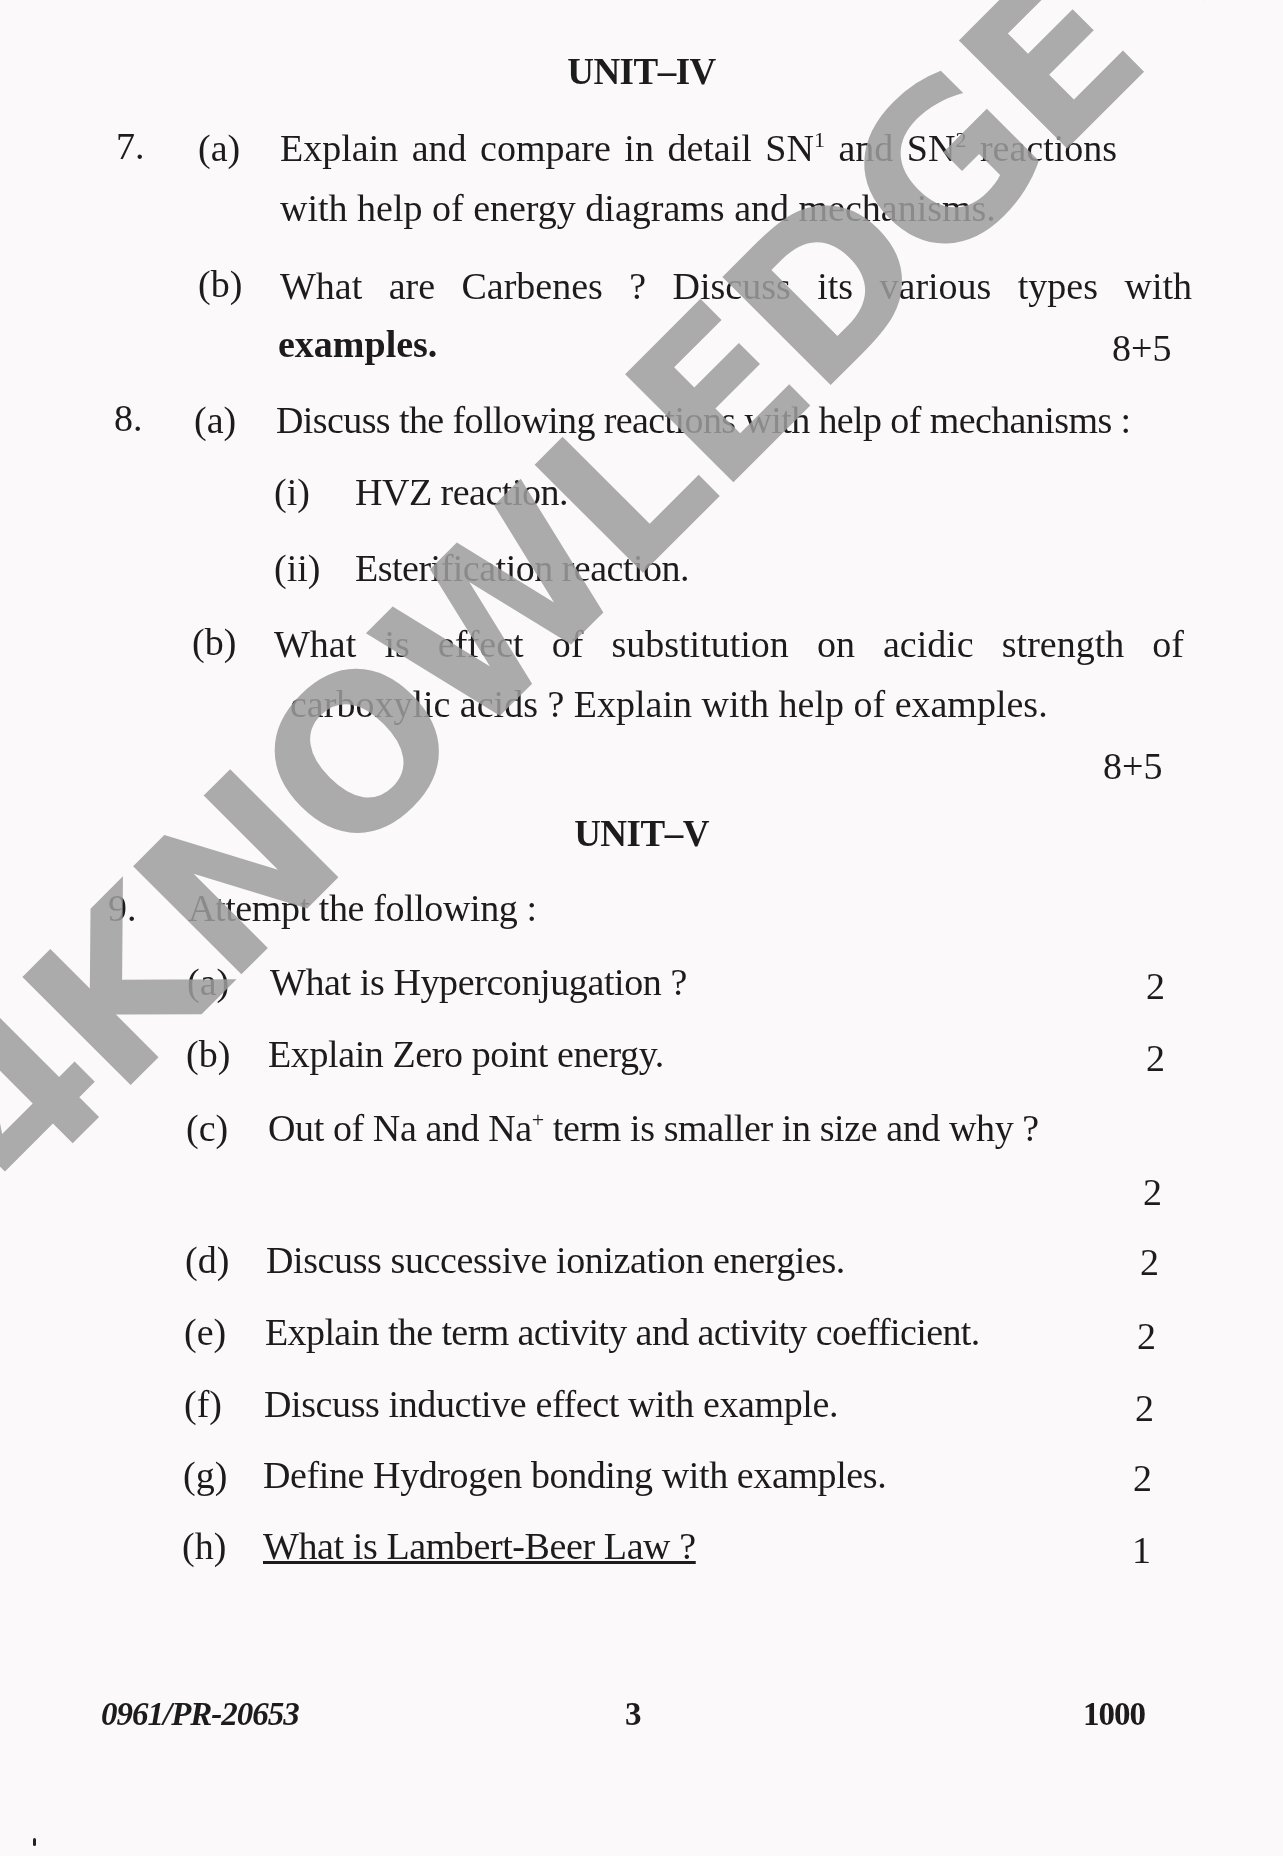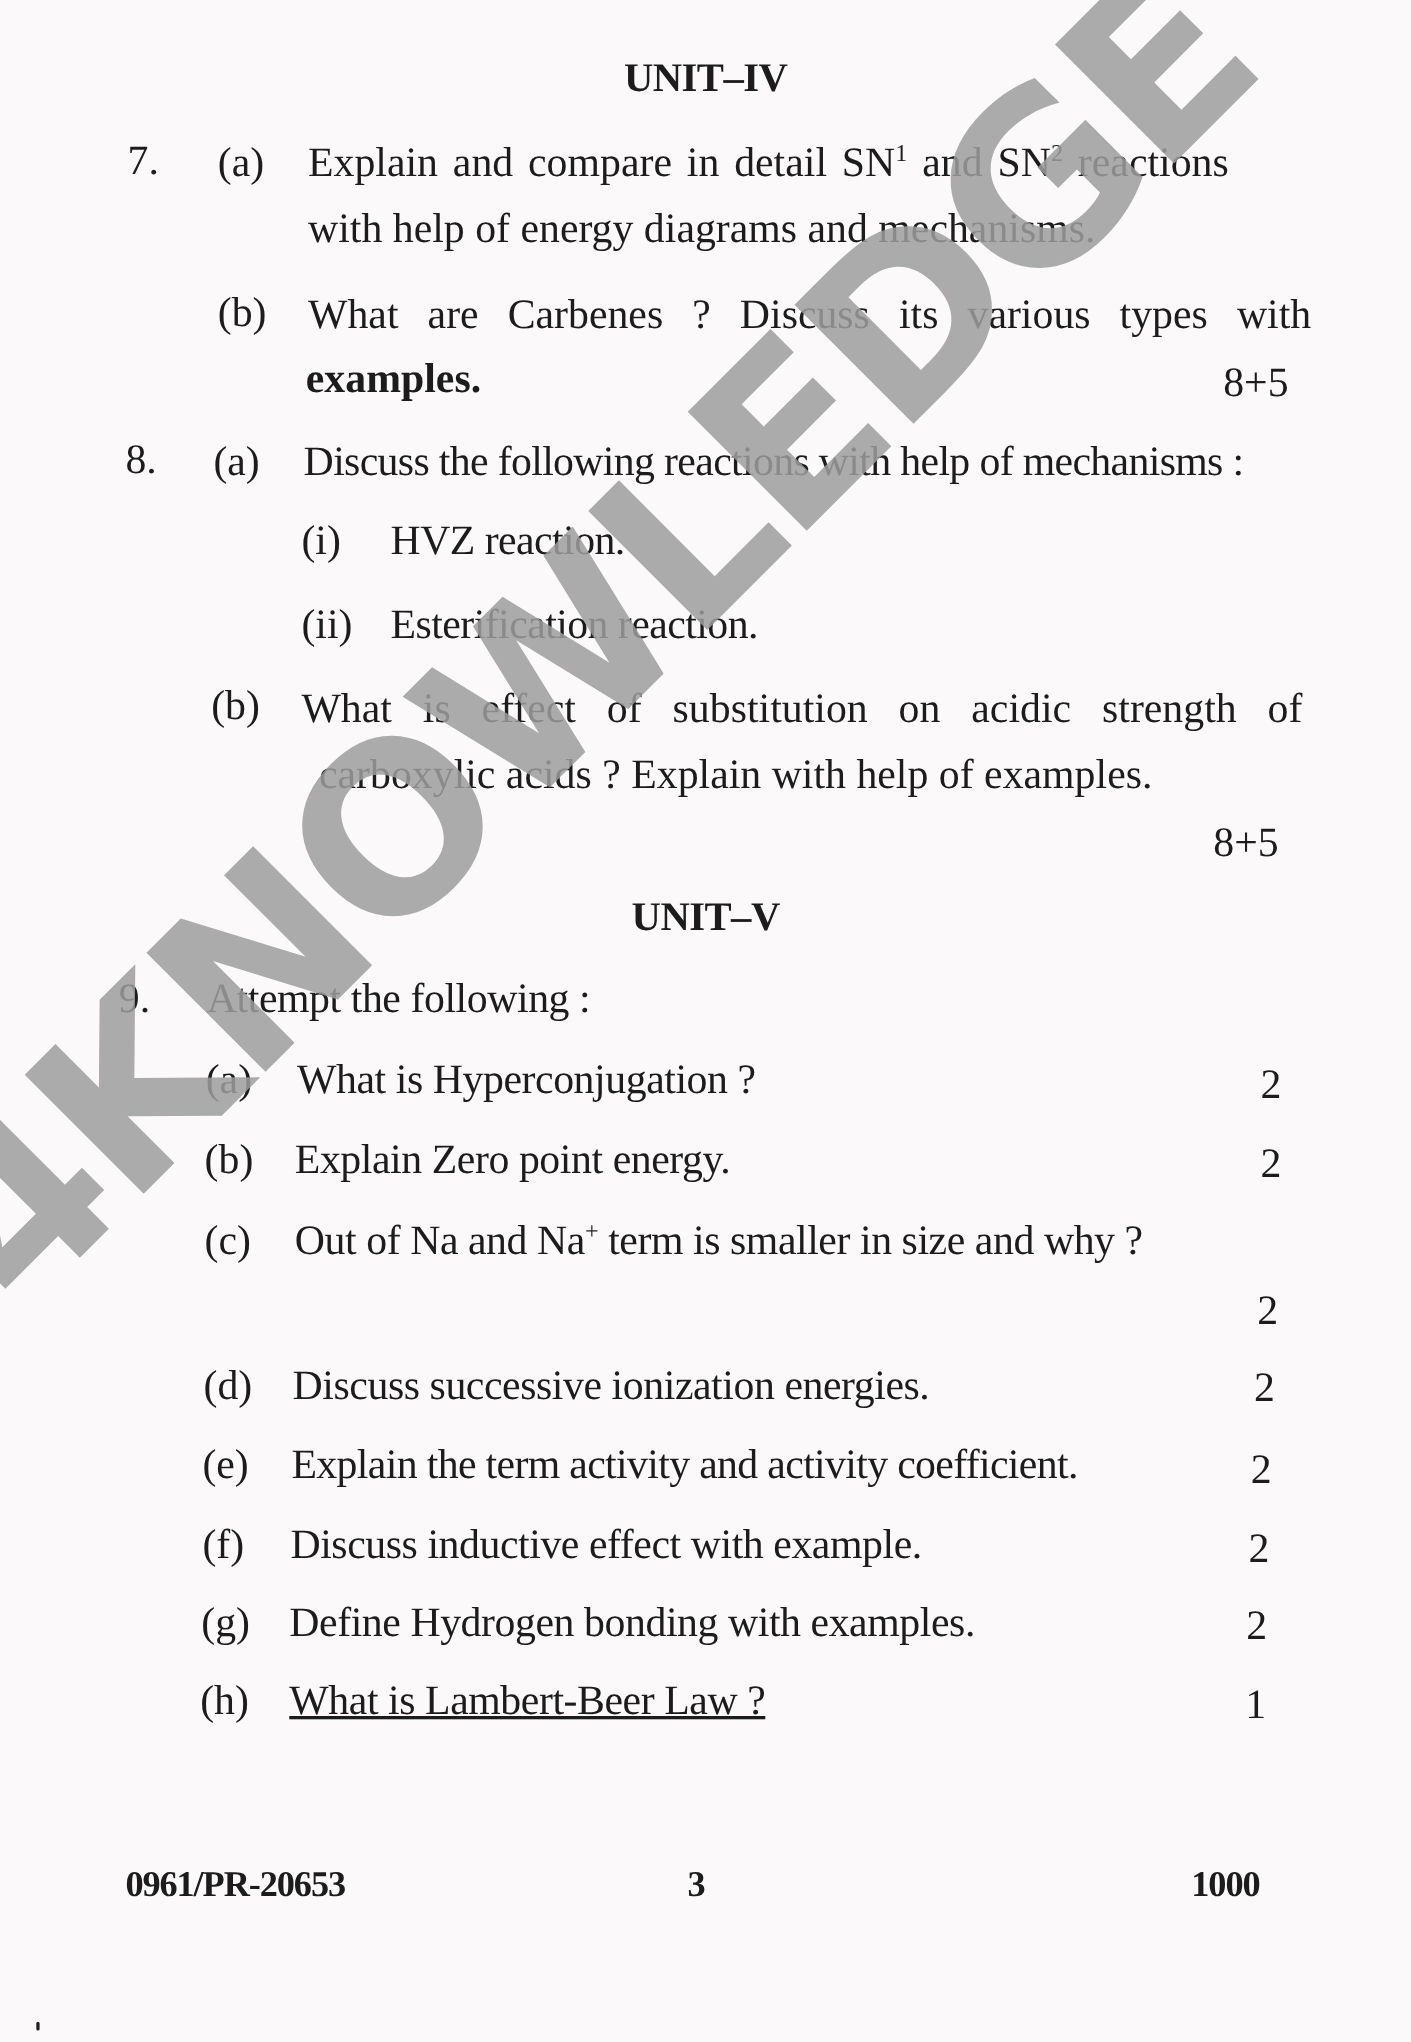--- a/index.html
+++ b/index.html
@@ -88,20 +88,20 @@
 
     <div class="abs txt" style="left:183px; top:1453px;">(g)</div>
     <div class="abs txt" style="left:263px; top:1453px; letter-spacing:-0.4px;">Define Hydrogen bonding with examples.</div>
     <div class="abs txt" style="left:1133px; top:1456px;">2</div>
 
     <div class="abs txt" style="left:182px; top:1524px;">(h)</div>
     <div class="abs txt" style="left:263px; top:1524px; letter-spacing:-0.4px;text-decoration:underline;">What is Lambert-Beer Law ?</div>
     <div class="abs txt" style="left:1132px; top:1528px;">1</div>
   </div>
 
-  <div class="abs footer" style="left:114px; top:1696px; letter-spacing:-1px;">0961/PR-20653</div>
+  <div class="abs footer" style="left:101px; top:1696px; letter-spacing:-1px;font-style:italic;">0961/PR-20653</div>
   <div class="abs footer" style="left:625px; top:1696px;">3</div>
   <div class="abs footer" style="left:1083px; top:1696px; letter-spacing:-1px;">1000</div>
 
   <div class="abs" style="left:33px; top:1838px; width:3px; height:8px; background:#222; border-radius:2px;"></div>
 </div>
 
 <div class="wm">4KNOWLEDGE SEEKER</div>
 
 </body></html>

